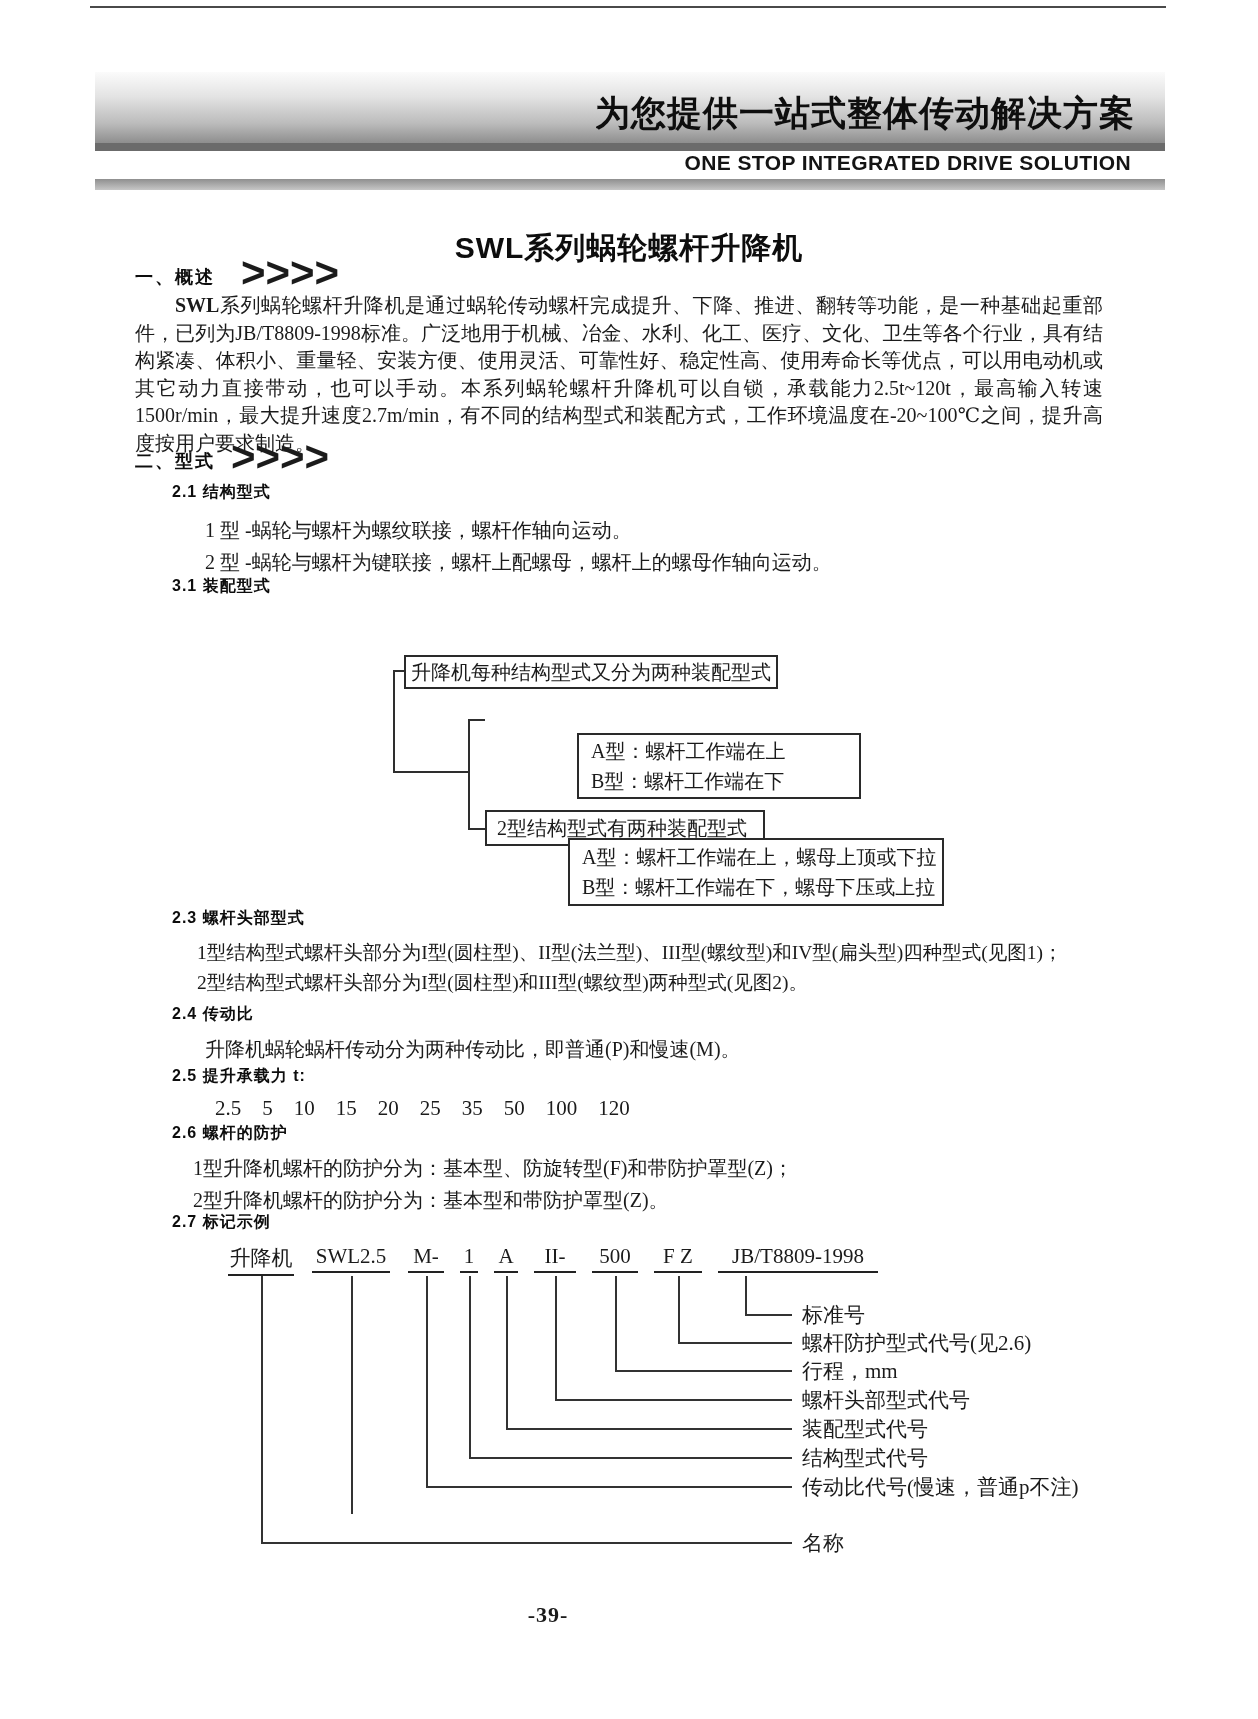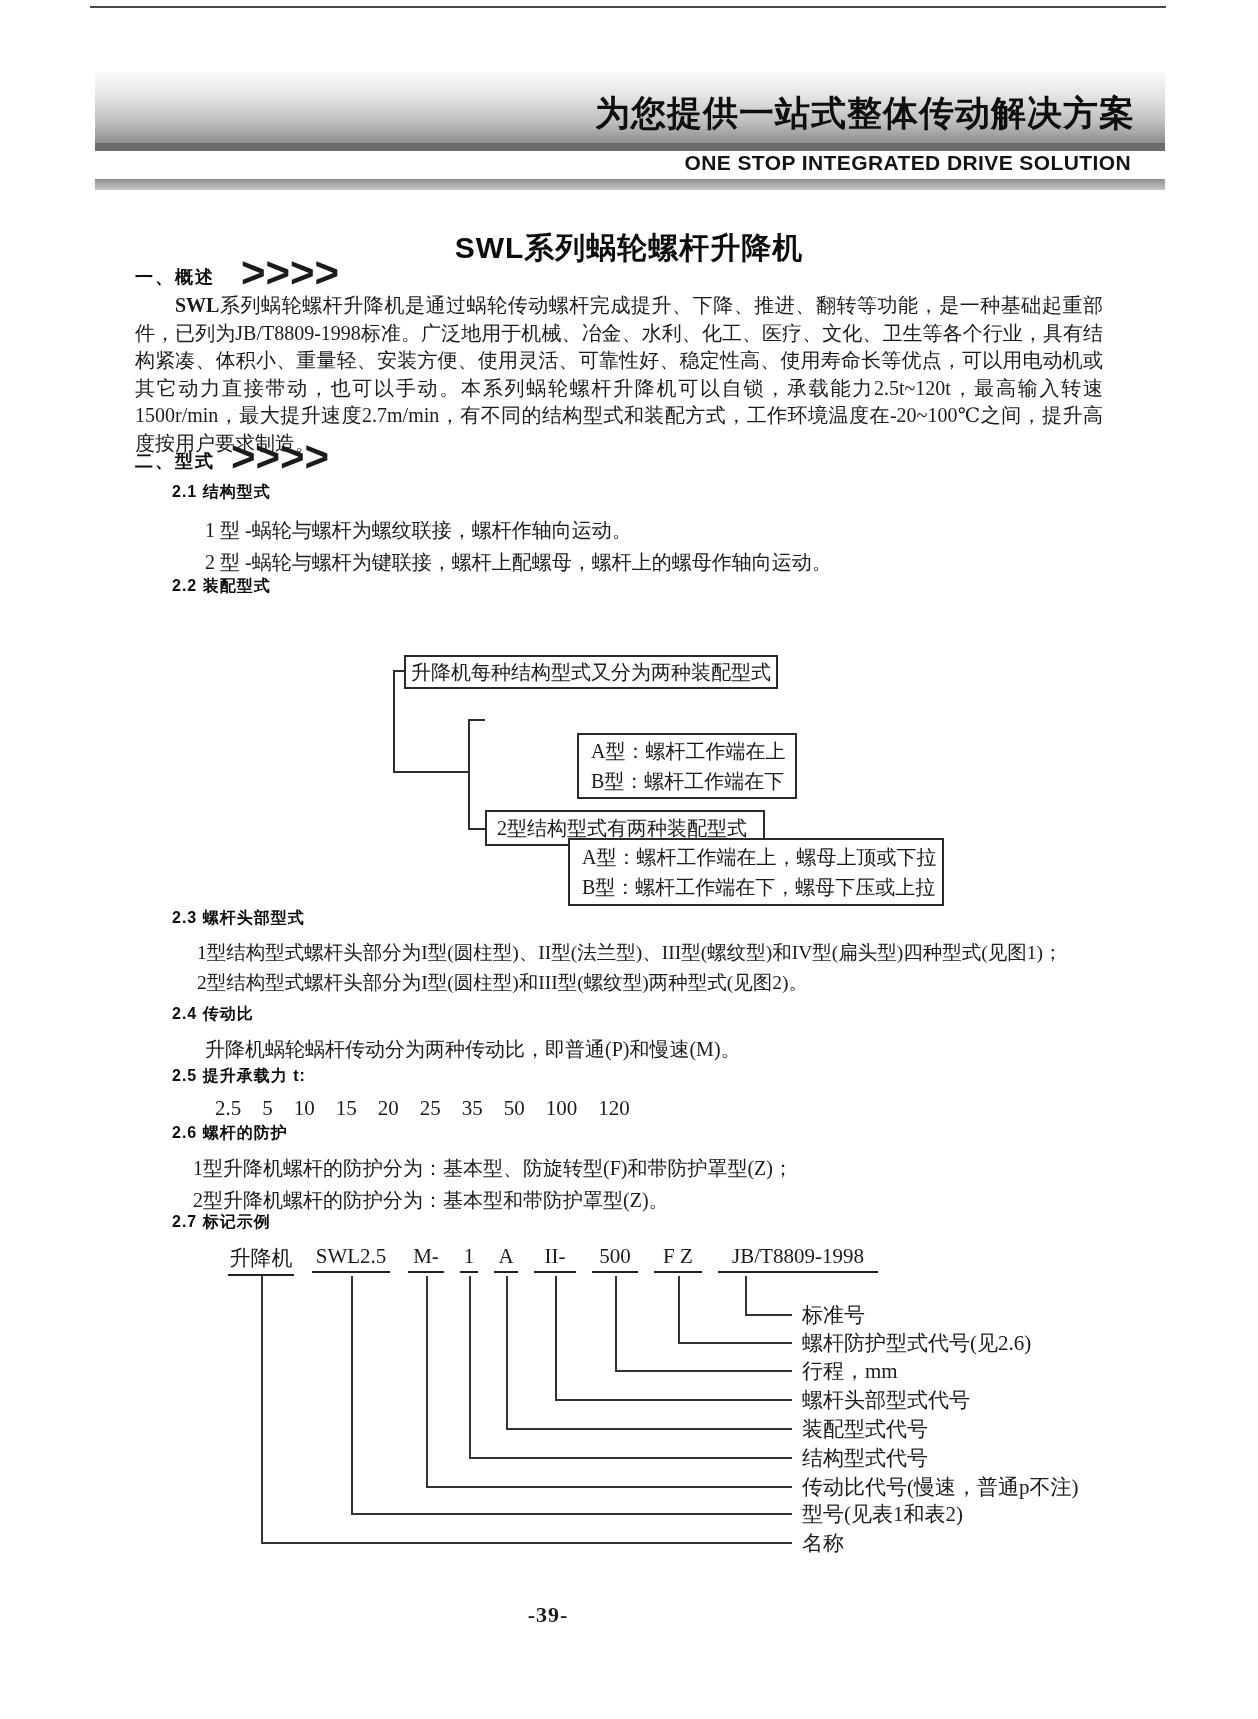--- a/index.html
+++ b/index.html
@@ -111,35 +111,35 @@
   <span class="h">二、型式</span>
   <span class="chev">&gt;&gt;&gt;&gt;</span>
 </div>
 
 <div class="abs sub-head" style="left:172px; top:482px;">2.1 结构型式</div>
 <div class="abs plain" style="left:205px; top:514px; line-height:32px;">
   <div>1 型 -蜗轮与螺杆为螺纹联接，螺杆作轴向运动。</div>
   <div>2 型 -蜗轮与螺杆为键联接，螺杆上配螺母，螺杆上的螺母作轴向运动。</div>
 </div>
 
-<div class="abs sub-head" style="left:172px; top:576px;">2.2 装配型式</div>
+<div class="abs sub-head" style="left:172px; top:576px;">3.1 装配型式</div>
 
 <div class="abs" style="left:0; top:640px; width:1258px; height:300px;">
 
   <div class="tline" style="left:393px; top:30px; width:13px; height:2px;"></div>
   <div class="tline" style="left:393px; top:30px; width:2px; height:103px;"></div>
   <div class="tline" style="left:393px; top:131px; width:77px; height:2px;"></div>
   <div class="tline" style="left:468px; top:79px; width:2px; height:111px;"></div>
   <div class="tline" style="left:468px; top:79px; width:17px; height:2px;"></div>
   <div class="tline" style="left:468px; top:188px; width:17px; height:2px;"></div>
 
   <div class="tbox center" style="left:404px; top:15px; width:374px; height:34px;">
     <div class="bl">升降机每种结构型式又分为两种装配型式</div>
   </div>
-  <div class="tbox" style="left:577px; top:93px; width:220px; height:66px; padding-left:12px;">
+  <div class="tbox" style="left:577px; top:93px; width:284px; height:66px; padding-left:12px;">
     <div class="bl">A型：螺杆工作端在上</div>
     <div class="bl">B型：螺杆工作端在下</div>
   </div>
   <div class="tbox" style="left:485px; top:170px; width:280px; height:36px; padding-left:10px;">
     <div class="bl">2型结构型式有两种装配型式</div>
   </div>
   <div class="tbox" style="left:568px; top:198px; width:376px; height:68px; padding-left:12px;">
     <div class="bl">A型：螺杆工作端在上，螺母上顶或下拉</div>
     <div class="bl">B型：螺杆工作端在下，螺母下压或上拉</div>
   </div>
@@ -208,23 +208,19 @@
     <span class="lbl">装配型式代号</span>
   </div>
   <div class="mrow" style="top:205px; left:469px;">
     <span class="ln" style="width:323px;"></span>
     <span class="lbl">结构型式代号</span>
   </div>
   <div class="mrow" style="top:234px; left:426px;">
     <span class="ln" style="width:366px;"></span>
     <span class="lbl">传动比代号(慢速，普通p不注)</span>
   </div>
-  <div class="mrow" style="top:261px; left:351px;">
-    <span class="ln" style="width:441px;"></span>
-    <span class="lbl">型号(见表1和表2)</span>
-  </div>
   <div class="mrow" style="top:290px; left:261px;">
     <span class="ln" style="width:531px;"></span>
     <span class="lbl">名称</span>
   </div>
 </div>
 
 <div class="abs page-num">-39-</div>
 
 </body></html>

